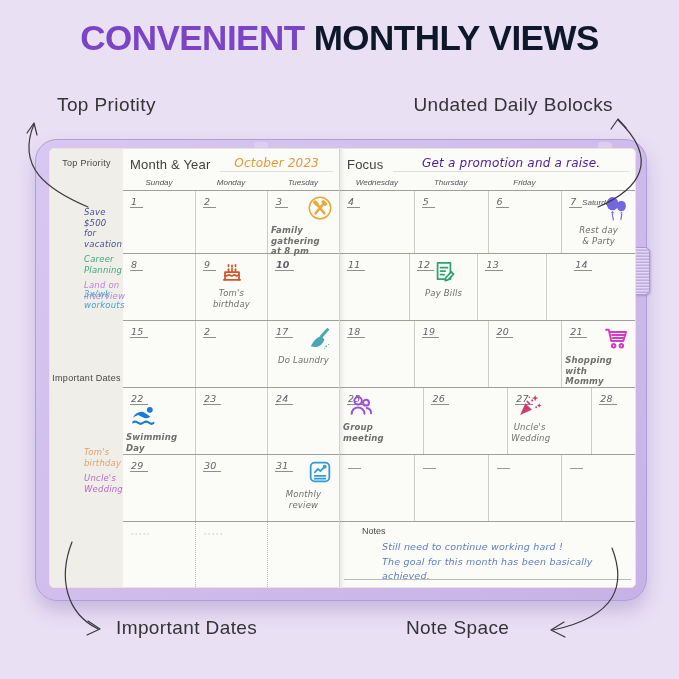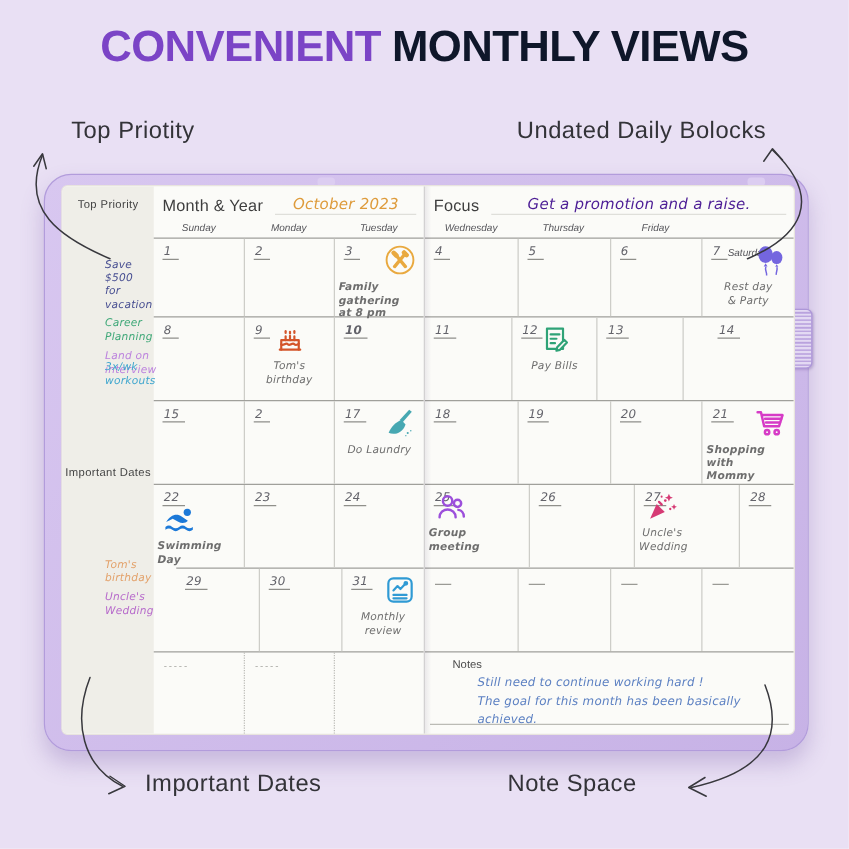--- a/index.html
+++ b/index.html
@@ -215,21 +215,21 @@
                   <circle cx="17" cy="7.6" r="2.5"></circle>
                   <path d="M2.5 14.2 c2.6 -4.6 7.2 -6.4 10.6 -3.8 l4.3 2.9 c-1.6 1.8 -4.3 2 -6.6 0.7 l-3.8 -2 c-1.6 0.7 -3.1 1.6 -4.5 2.2 z"></path>
                   <path d="M2 17.6 c1.6 -1.3 3.1 -1.3 4.7 0 c1.6 1.3 3.1 1.3 4.7 0 c1.6 -1.3 3.1 -1.3 4.7 0 c1.6 1.3 3.1 1.3 4.7 0 v2 c-1.6 1.3 -3.1 1.3 -4.7 0 c-1.6 -1.3 -3.1 -1.3 -4.7 0 c-1.6 1.3 -3.1 1.3 -4.7 0 c-1.6 -1.3 -3.1 -1.3 -4.7 0 z"></path>
                 </svg>
               </span><div class="event-caption hand cap-left cap-drop">
                 <div>Swimming Day</div>
               </div></div>
             <div class="cell vl" style="width: 72px;"><span class="daynum hand">23</span></div>
             <div class="cell vl" style="width: 56px;"><span class="daynum hand">24</span></div>
           </div>
-          <div class="g-row" style="height: 67px; margin-left: 18px;">
+          <div class="g-row" style="height: 67px;">
             <div class="cell" style="width: 72px;"><span class="daynum hand">29</span></div>
             <div class="cell vl" style="width: 72px;"><span class="daynum hand">30</span></div>
             <div class="cell vl" style="width: 72px;"><span class="daynum hand">31</span><span class="event-icon pos-right" style="color: rgb(47, 154, 212);">
                 <svg viewBox="0 0 24 24" fill="none" stroke="currentColor" stroke-width="1.5" stroke-linecap="round" stroke-linejoin="round">
                   <rect x="4" y="4" width="16" height="16" rx="3.5"></rect>
                   <path d="M7.5 12.3 l2.8 -3 2 2 3.7 -3.9"></path>
                   <circle cx="16" cy="7.4" r="0.9" fill="currentColor"></circle>
                   <path d="M7.5 15.4 h9"></path>
                   <path d="M7.5 17.7 h9"></path>
                 </svg>

